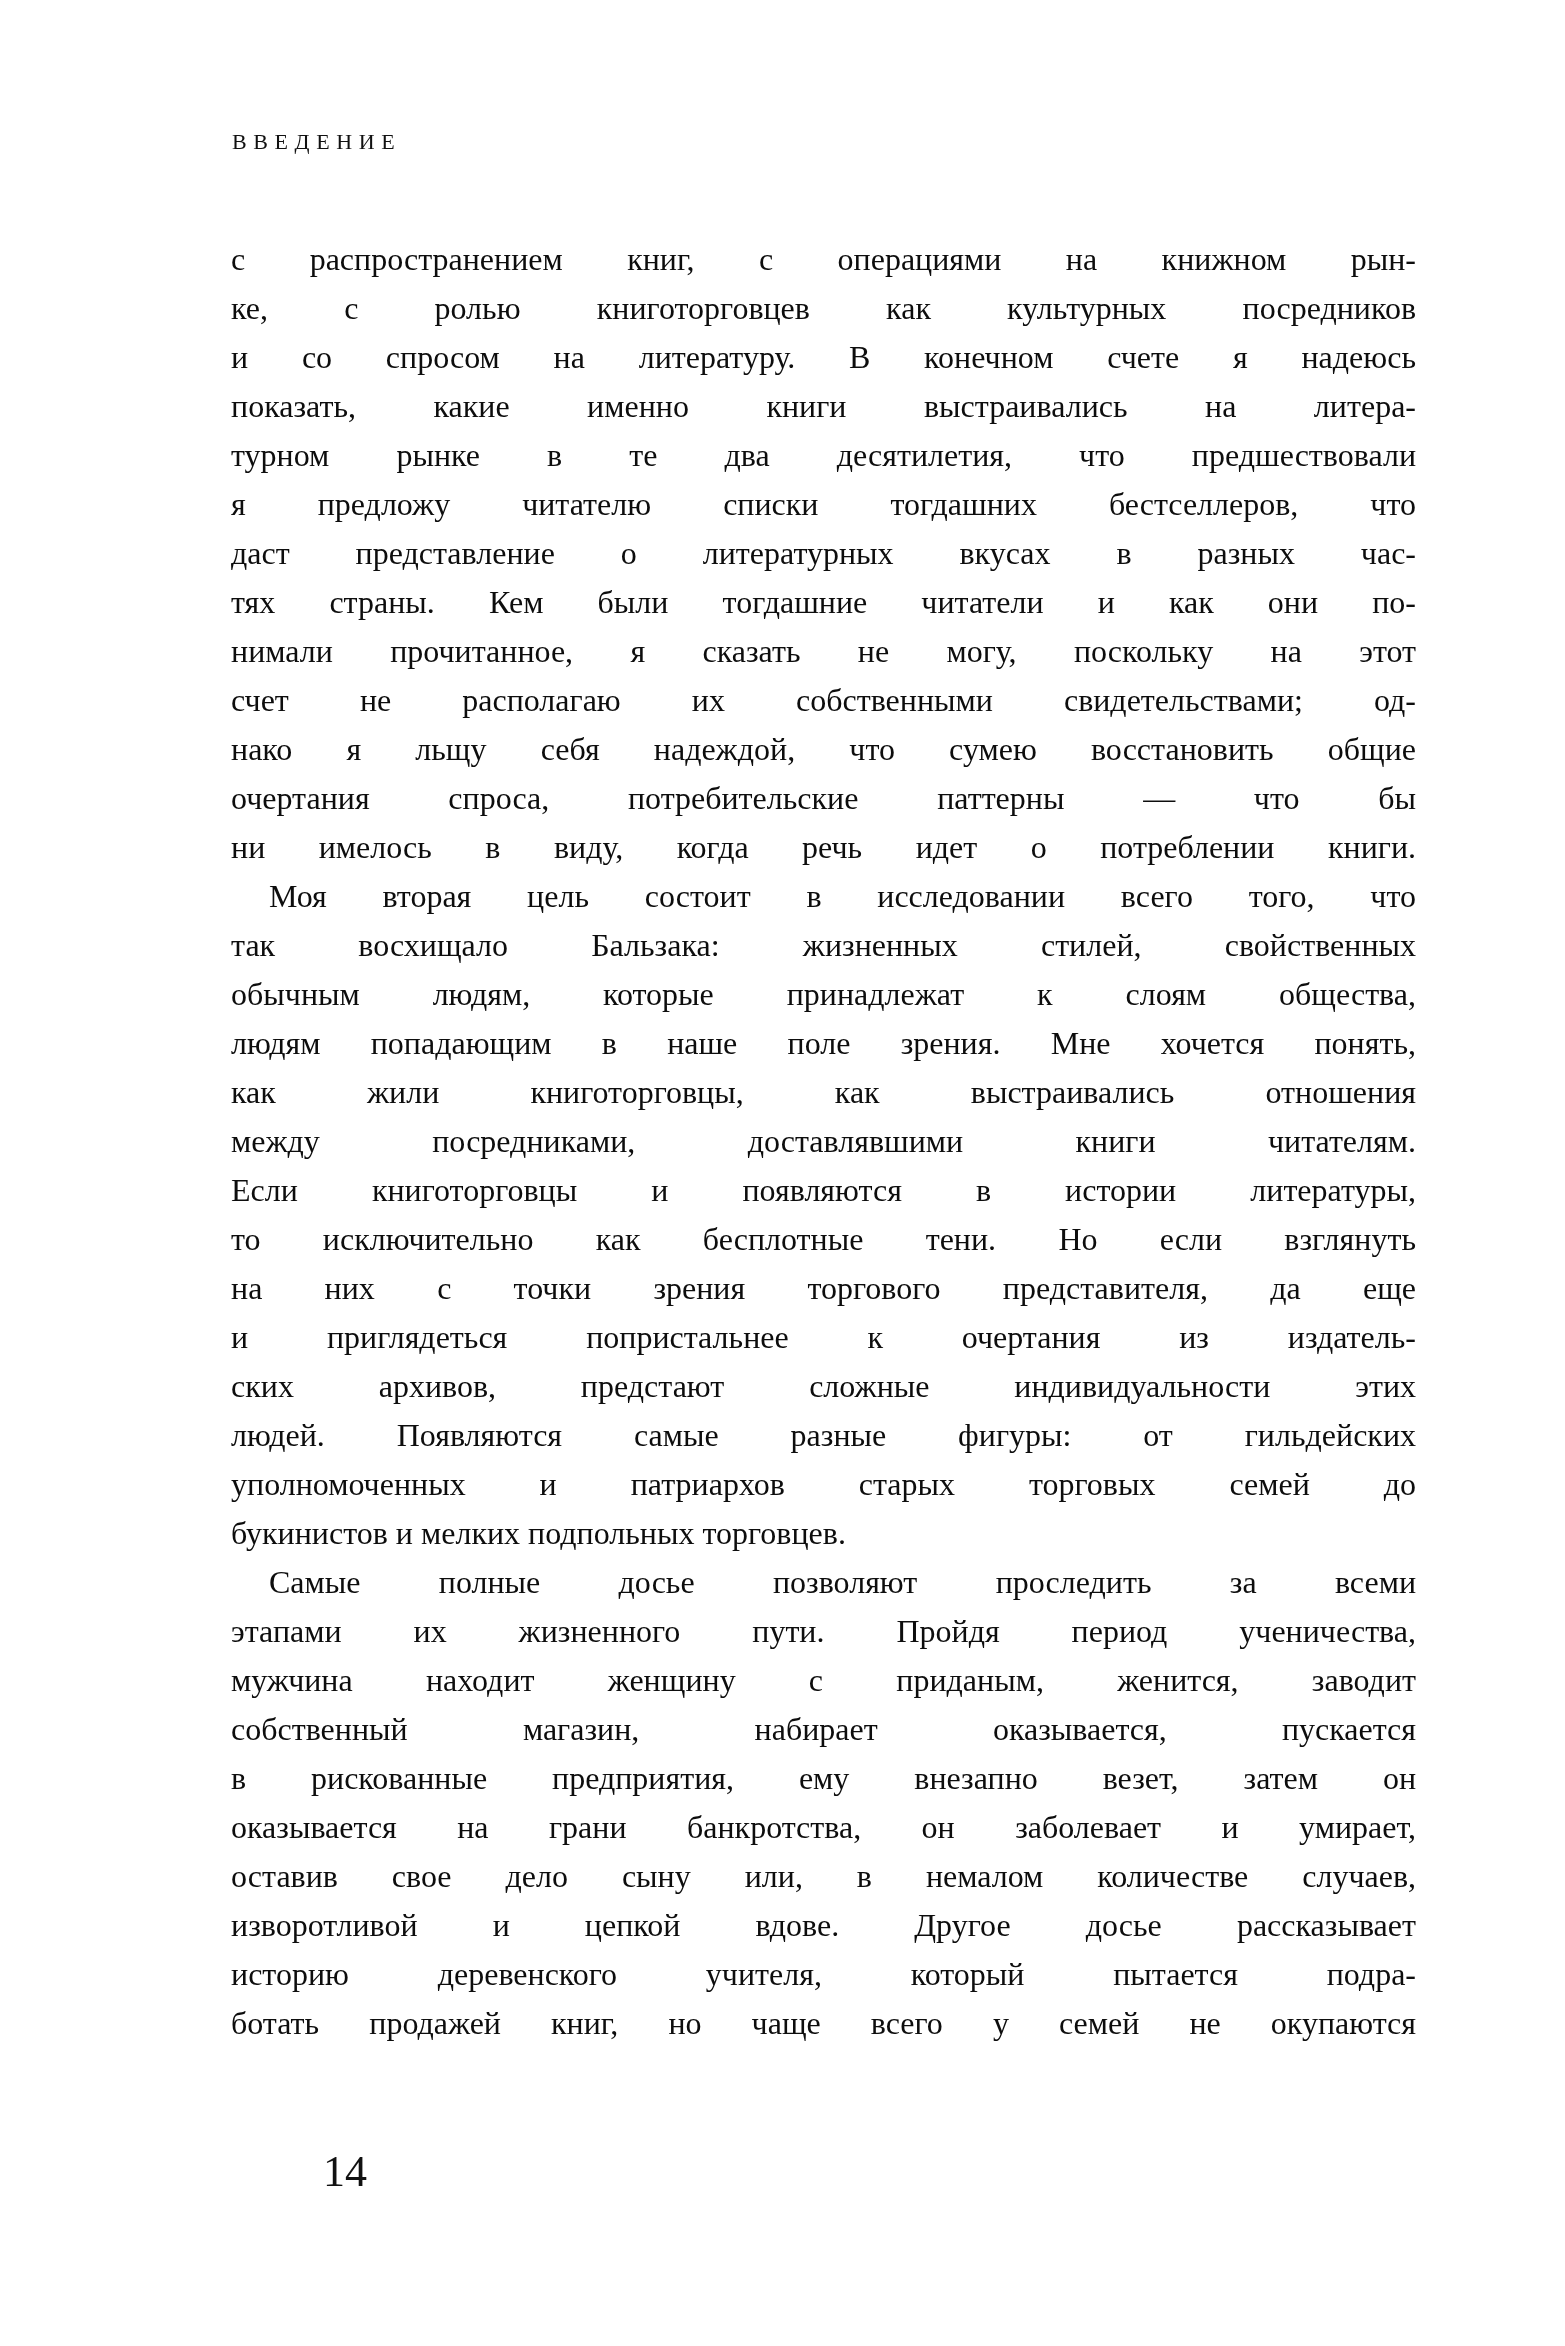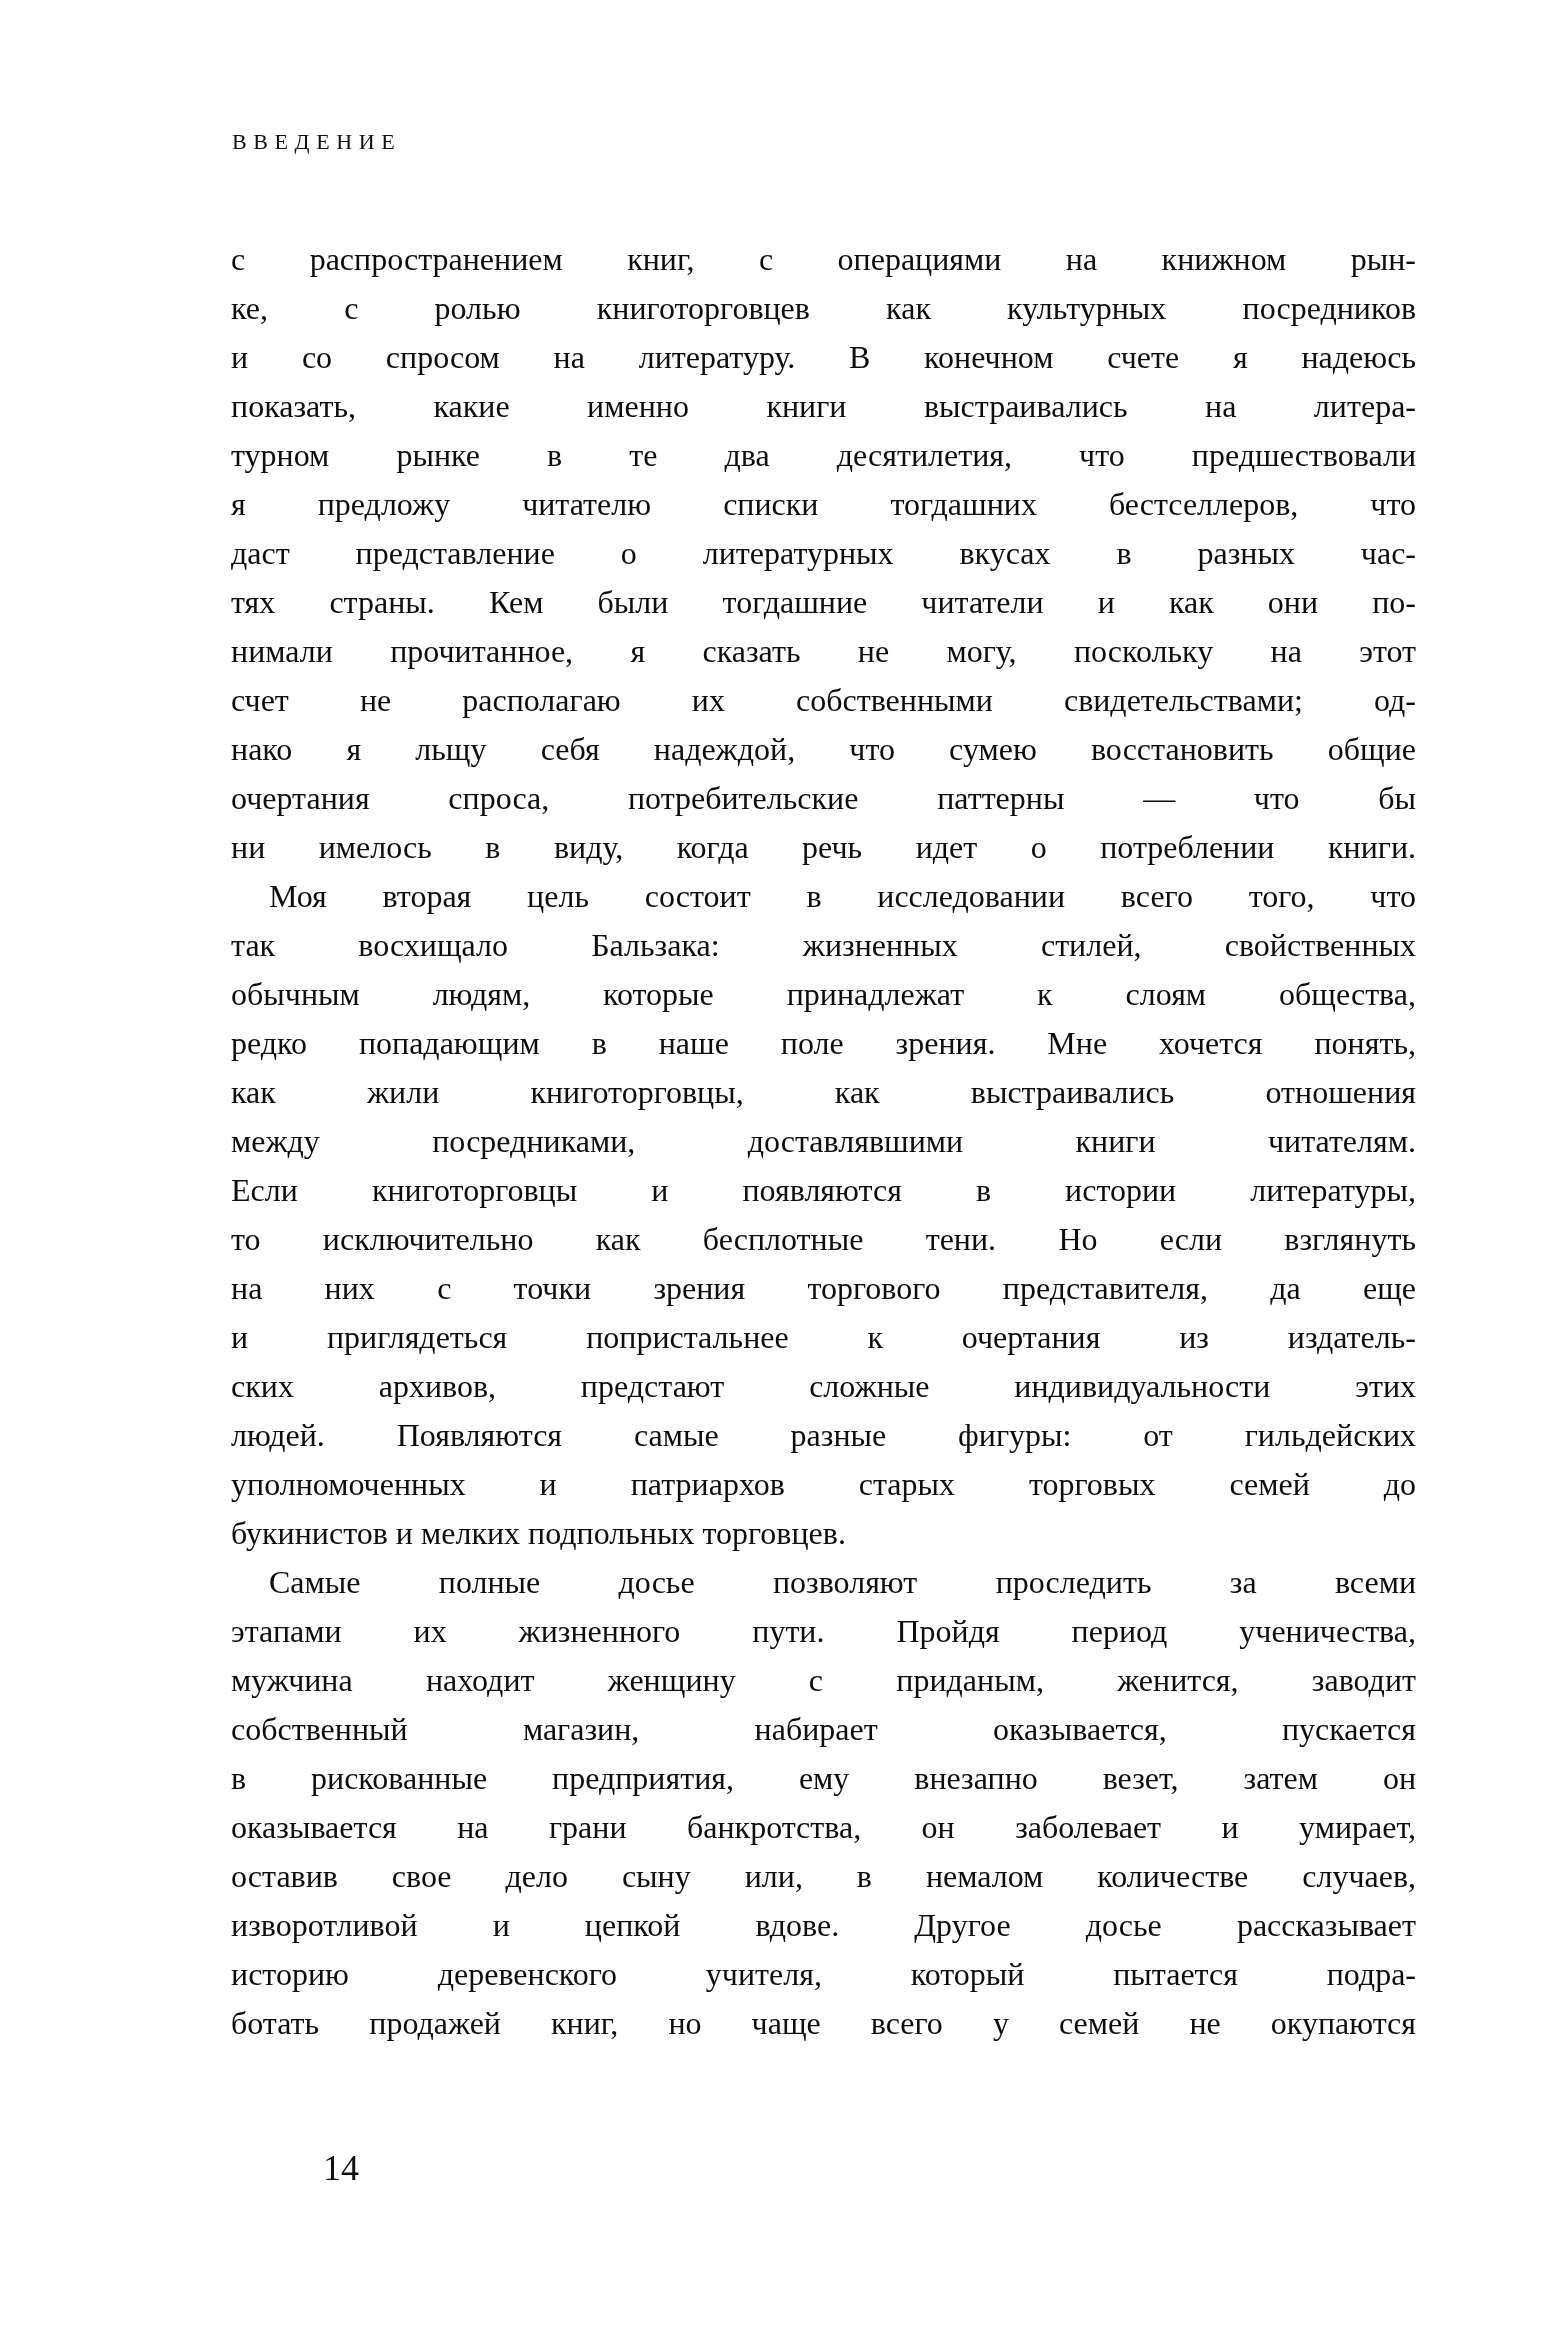--- a/index.html
+++ b/index.html
@@ -43,21 +43,21 @@
   .line.last {
     text-align-last: left;
   }
   .line.indent {
     text-indent: 38px;
   }
   .page-number {
     position: absolute;
     left: 291px;
     top: 2150px;
-    font-size: 36px;
+    font-size: 44px;
     line-height: 1;
     color: #111111;
   }
 </style>
 </head>
 <body>
 
 <div class="page">
   <div class="running-header">ВВЕДЕНИЕ</div>
 
@@ -71,21 +71,21 @@
       <div class="line">даст представление о литературных вкусах в разных час-</div>
       <div class="line">тях страны. Кем были тогдашние читатели и как они по-</div>
       <div class="line">нимали прочитанное, я сказать не могу, поскольку на этот</div>
       <div class="line">счет не располагаю их собственными свидетельствами; од-</div>
       <div class="line">нако я льщу себя надеждой, что сумею восстановить общие</div>
       <div class="line">очертания спроса, потребительские паттерны — что бы</div>
       <div class="line">ни имелось в виду, когда речь идет о потреблении книги.</div>
       <div class="line indent">Моя вторая цель состоит в исследовании всего того, что</div>
       <div class="line">так восхищало Бальзака: жизненных стилей, свойственных</div>
       <div class="line">обычным людям, которые принадлежат к слоям общества,</div>
-      <div class="line">редко попадающим в наше поле зрения. Мне хочется понять,</div>
+      <div class="line">людям попадающим в наше поле зрения. Мне хочется понять,</div>
       <div class="line">как жили книготорговцы, как выстраивались отношения</div>
       <div class="line">между посредниками, доставлявшими книги читателям.</div>
       <div class="line">Если книготорговцы и появляются в истории литературы,</div>
       <div class="line">то исключительно как бесплотные тени. Но если взглянуть</div>
       <div class="line">на них с точки зрения торгового представителя, да еще</div>
       <div class="line">и приглядеться попристальнее к очертания из издатель-</div>
       <div class="line">ских архивов, предстают сложные индивидуальности этих</div>
       <div class="line">людей. Появляются самые разные фигуры: от гильдейских</div>
       <div class="line">уполномоченных и патриархов старых торговых семей до</div>
       <div class="line last">букинистов и мелких подпольных торговцев.</div>

